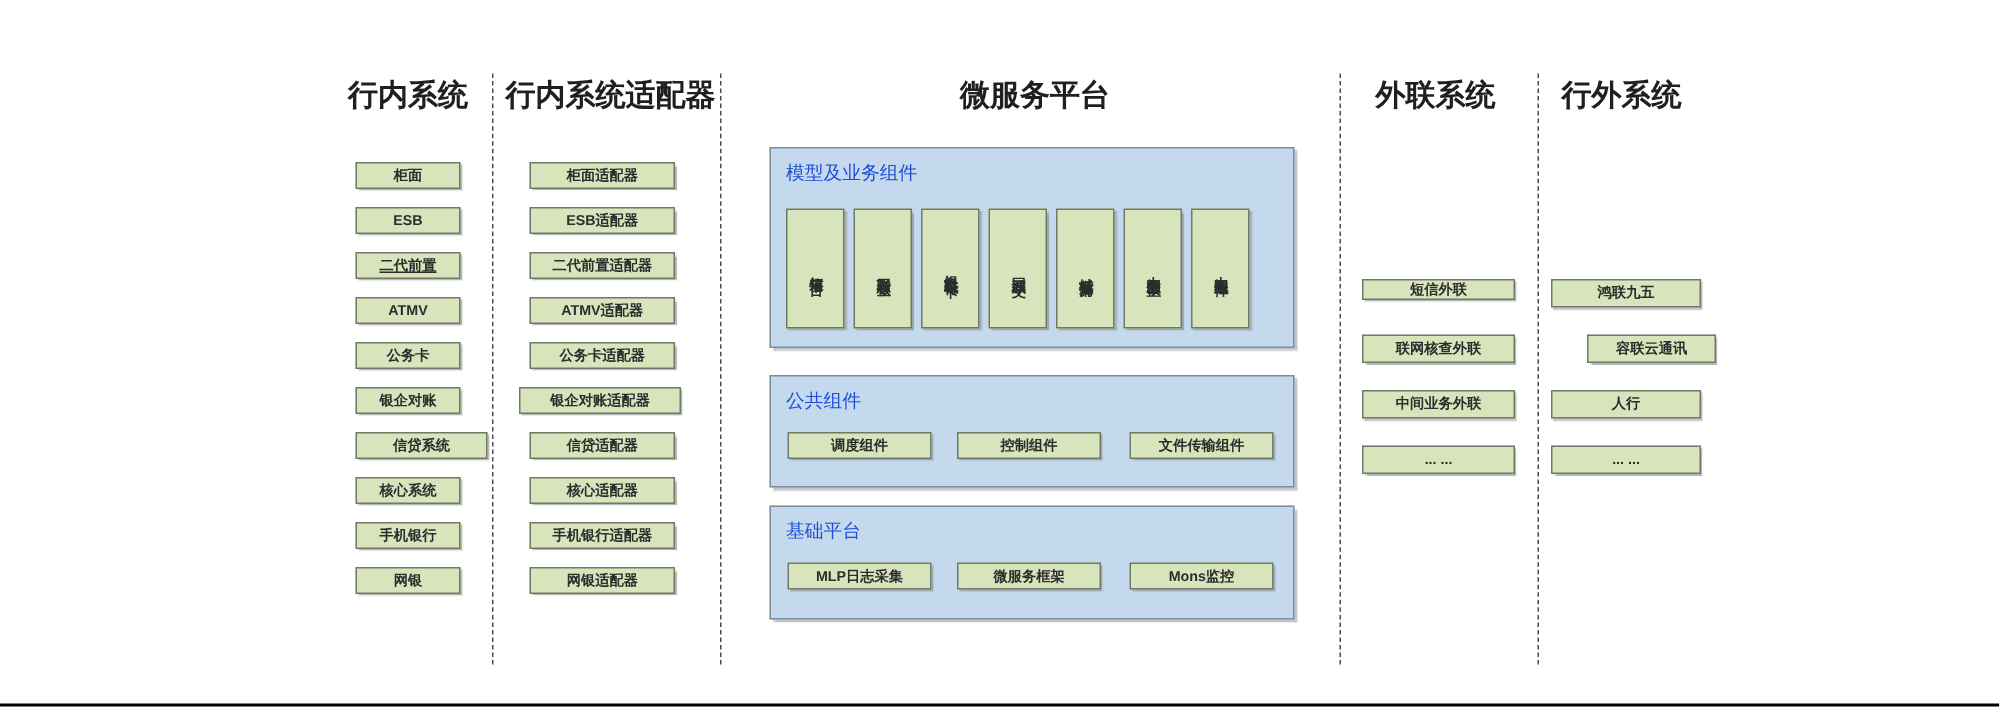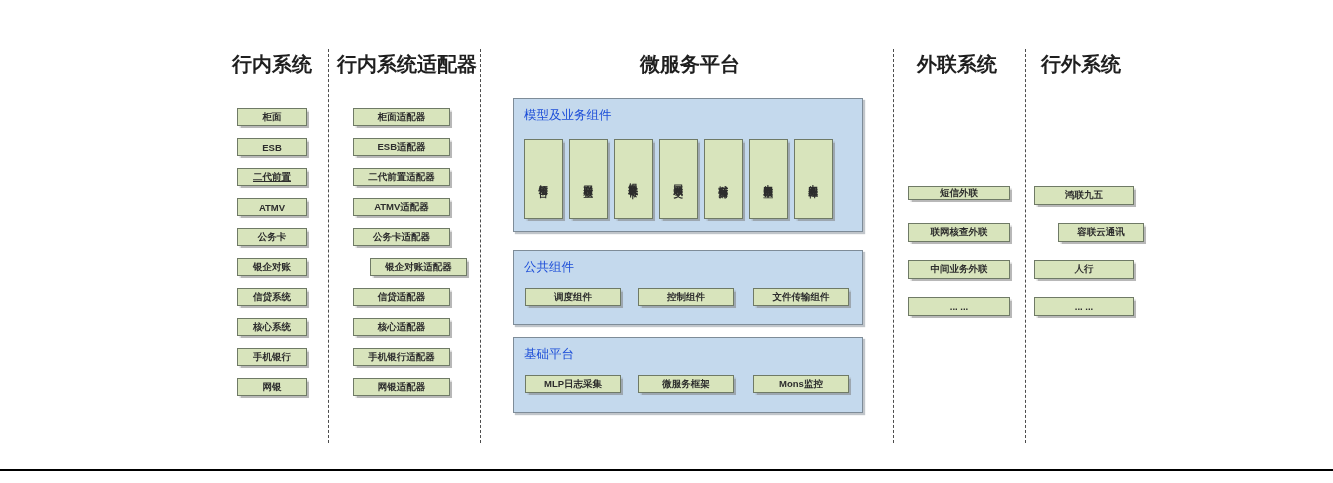--- a/index.html
+++ b/index.html
@@ -63,31 +63,31 @@
   <div class="dash" style="left:480px;"></div>
   <div class="dash" style="left:893px;"></div>
   <div class="dash" style="left:1025px;"></div>
 
   <div class="gbox" style="left:237px;top:108px;width:70px;height:18px;">柜面</div>
   <div class="gbox" style="left:237px;top:138px;width:70px;height:18px;">ESB</div>
   <div class="gbox" style="left:237px;top:168px;width:70px;height:18px;text-decoration:underline;">二代前置</div>
   <div class="gbox" style="left:237px;top:198px;width:70px;height:18px;">ATMV</div>
   <div class="gbox" style="left:237px;top:228px;width:70px;height:18px;">公务卡</div>
   <div class="gbox" style="left:237px;top:258px;width:70px;height:18px;">银企对账</div>
-  <div class="gbox" style="left:237px;top:288px;width:70px;height:18px;">信贷系统</div>
+  <div class="gbox" style="left:237px;top:288px;width:88px;height:18px;">信贷系统</div>
   <div class="gbox" style="left:237px;top:318px;width:70px;height:18px;">核心系统</div>
   <div class="gbox" style="left:237px;top:348px;width:70px;height:18px;">手机银行</div>
   <div class="gbox" style="left:237px;top:378px;width:70px;height:18px;">网银</div>
 
   <div class="gbox" style="left:353px;top:108px;width:97px;height:18px;">柜面适配器</div>
   <div class="gbox" style="left:353px;top:138px;width:97px;height:18px;">ESB适配器</div>
   <div class="gbox" style="left:353px;top:168px;width:97px;height:18px;">二代前置适配器</div>
   <div class="gbox" style="left:353px;top:198px;width:97px;height:18px;">ATMV适配器</div>
   <div class="gbox" style="left:353px;top:228px;width:97px;height:18px;">公务卡适配器</div>
-  <div class="gbox" style="left:370px;top:258px;width:97px;height:18px;">银企对账适配器</div>
+  <div class="gbox" style="left:346px;top:258px;width:108px;height:18px;">银企对账适配器</div>
   <div class="gbox" style="left:353px;top:288px;width:97px;height:18px;">信贷适配器</div>
   <div class="gbox" style="left:353px;top:318px;width:97px;height:18px;">核心适配器</div>
   <div class="gbox" style="left:353px;top:348px;width:97px;height:18px;">手机银行适配器</div>
   <div class="gbox" style="left:353px;top:378px;width:97px;height:18px;">网银适配器</div>
 
   <div class="panel" style="top:98px;height:134px;">
     <div class="panel-label">模型及业务组件</div>
     <div class="gbox vbox" style="left:10px;top:40px;width:39px;height:80px;">短信平台</div>
     <div class="gbox vbox" style="left:55px;top:40px;width:39px;height:80px;">联网核查</div>
     <div class="gbox vbox" style="left:100px;top:40px;width:39px;height:80px;">银联及银行卡</div>

